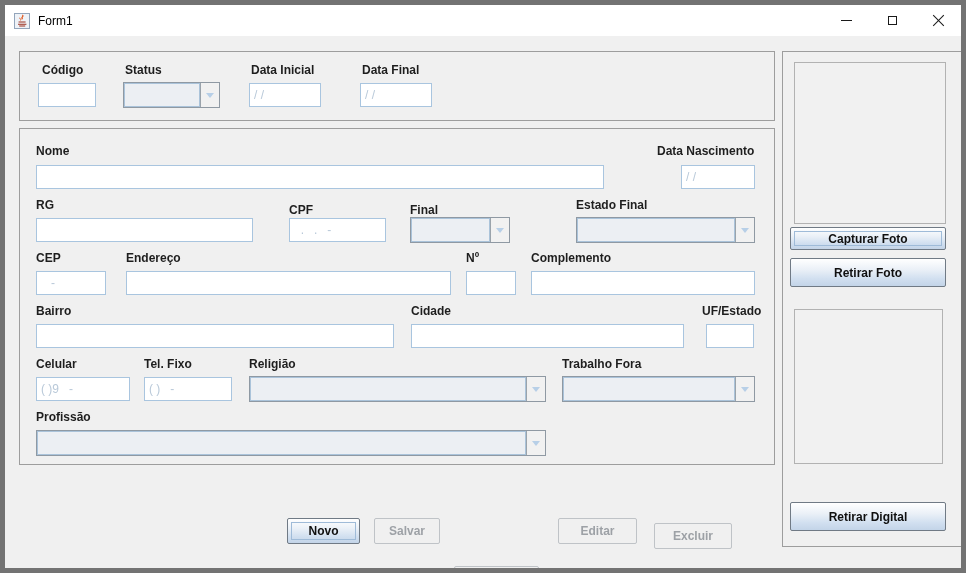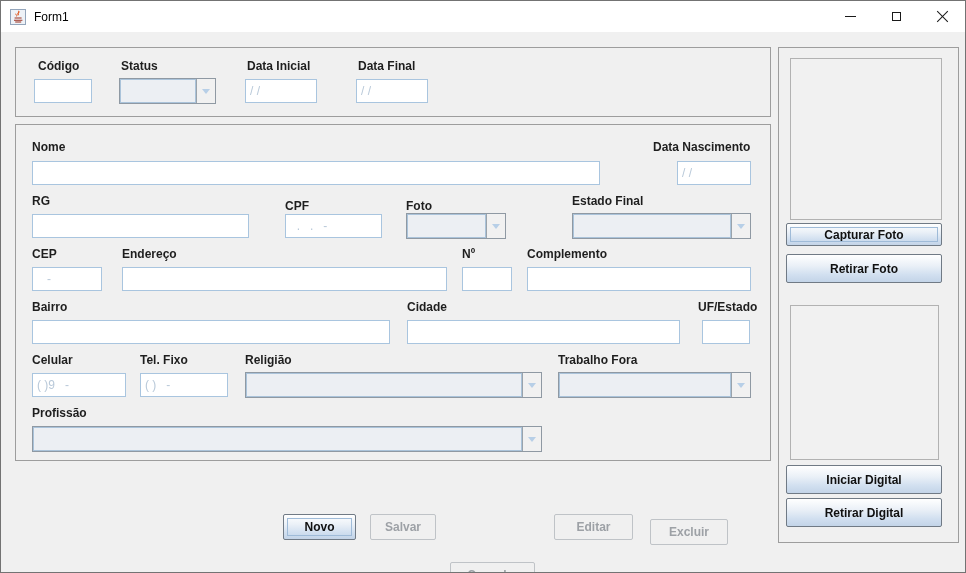--- a/index.html
+++ b/index.html
@@ -1,19 +1,19 @@
 <!DOCTYPE html>
 <html><head>
 <meta charset="utf-8">
 <style>
   html,body { margin:0; padding:0; background:#ffffff; }
   * { box-sizing:border-box; }
   .window {
     position:relative; width:966px; height:573px;
-    background:#f0f0f0; border:1px solid #737373;
+    background:#f0f0f0; border:5px solid #737373;
     font-family:"Liberation Sans", sans-serif; overflow:hidden;
   }
   
   .titlebar { position:absolute; top:0; left:0; right:0; height:31px; background:#ffffff; display:flex; align-items:center; }
   .app-icon { margin-left:9px; width:16px; height:16px; display:inline-flex; }
   .title-text { margin-left:8px; font-size:12px; color:#000; }
   .win-controls { margin-left:auto; display:flex; height:100%; }
   .winbtn { width:46px; height:100%; display:flex; align-items:center; justify-content:center; }
   .min-glyph { width:11px; height:1px; background:#1a1a1a; display:block; }
   .max-glyph { width:9px; height:9px; border:1px solid #1a1a1a; display:block; }
@@ -95,21 +95,21 @@
 
     <span class="lbl" style="left:16px; top:15px;">Nome</span>
     <input class="tf" style="left: 16px; top: 36px; width: 568px; height: 24px;">
     <span class="lbl" style="left:637px; top:15px;">Data Nascimento</span>
     <input class="tf masked" style="left: 661px; top: 36px; width: 74px; height: 24px;" value="/ /">
 
     <span class="lbl" style="left:16px; top:69px;">RG</span>
     <input class="tf" style="left: 16px; top: 89px; width: 217px; height: 24px;">
     <span class="lbl" style="left:269px; top:74px;">CPF</span>
     <input class="tf masked" style="left: 269px; top: 89px; width: 97px; height: 24px;" value="  .   .   -">
-    <span class="lbl" style="left:390px; top:74px;">Foto</span>
+    <span class="lbl" style="left:390px; top:74px;">Final</span>
     <div class="combo" style="left:390px; top:88px; width:100px; height:26px;">
       <div class="combo-editor"></div>
       <div class="combo-btn">
           <span class="combo-arrow"></span>
         </div>
     </div>
     <span class="lbl" style="left:556px; top:69px;">Estado Final</span>
     <div class="combo" style="left:556px; top:88px; width:179px; height:26px;">
       <div class="combo-editor"></div>
       <div class="combo-btn">
@@ -166,17 +166,16 @@
   <button class="btn disabled" style="left:449px; top:513px; width:85px; height:26px;margin-top:48px;">Cancelar</button>
   <button class="btn disabled" style="left:553px; top:513px; width:79px; height:26px;">Editar</button>
   <button class="btn disabled" style="left:649px; top:518px; width:78px; height:26px;">Excluir</button>
 
   <div class="panel" style="left:777px; top:46px; width:181px; height:496px;">
     <div class="placeholder" style="left:11px; top:10px; width:152px; height:162px;"></div>
     <button class="btn focused" style="left:7px; top:175px; width:156px; height:23px;">Capturar Foto</button>
     <button class="btn" style="left:7px; top:206px; width:156px; height:29px;">Retirar Foto</button>
 
     <div class="placeholder" style="left:11px; top:257px; width:149px; height:155px;"></div>
-    <button class="btn" style="left:7px; top:417px; width:156px; height:29px;">Iniciar Digital</button>
     <button class="btn" style="left:7px; top:450px; width:156px; height:29px;">Retirar Digital</button>
   </div>
 
 </div>
 
 </body></html>

